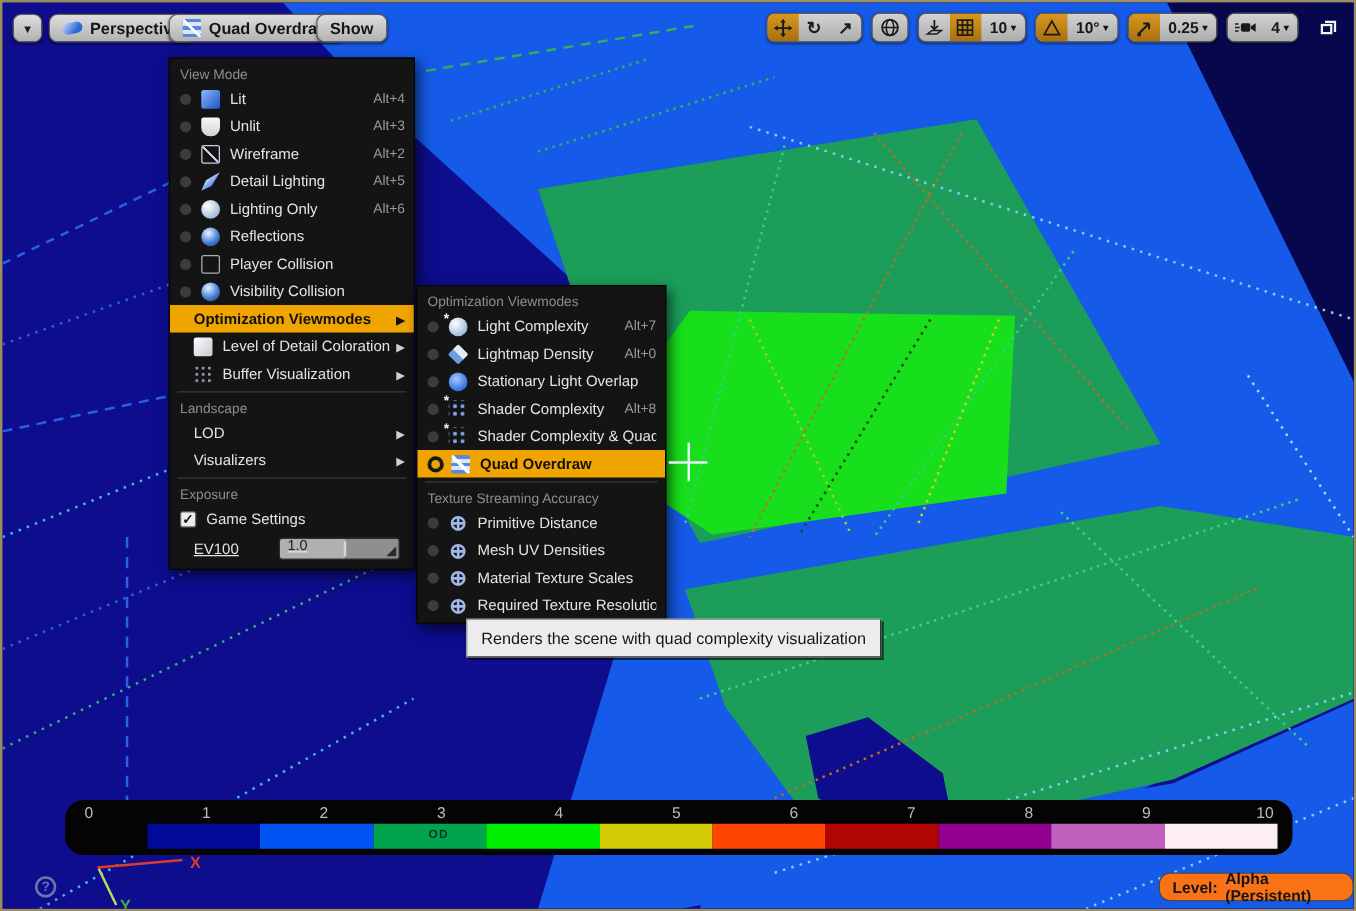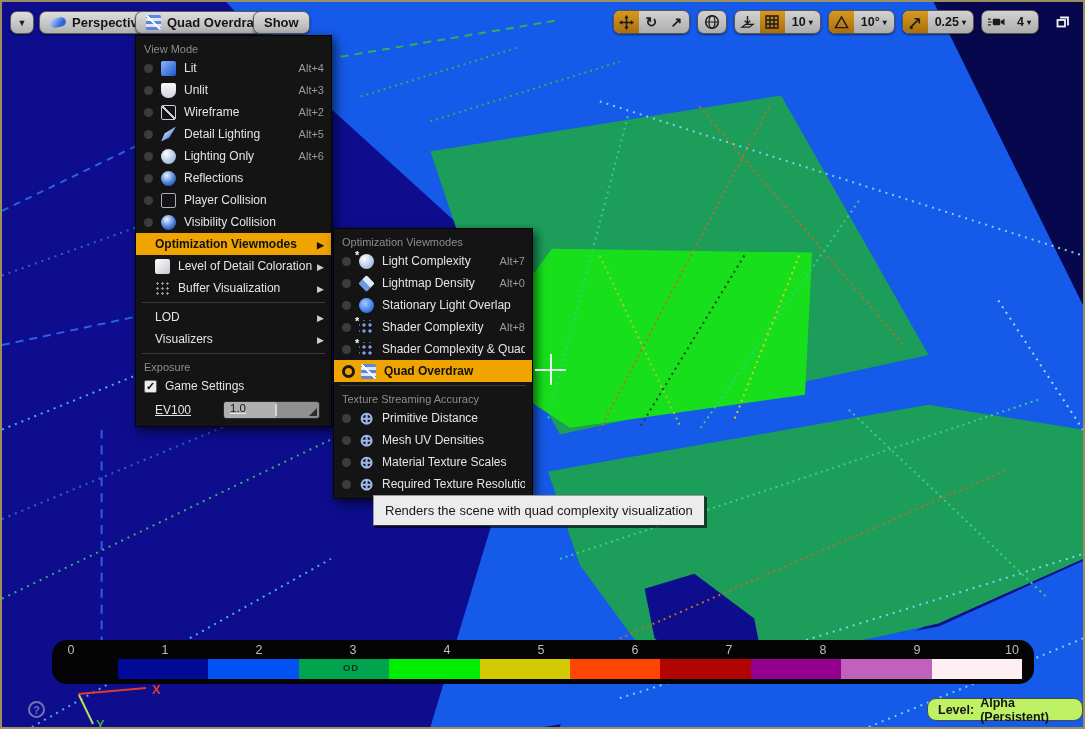--- a/index.html
+++ b/index.html
@@ -97,21 +97,21 @@
   .cbar { position:absolute; left:50px; top:638px; width:982px; height:44px;
           background:#040404; border-radius:15px; }
   .cb-num { position:absolute; top:3px; transform:translateX(-50%);
             color:#bcbcbc; font-size:12.5px; }
   .cb-segs { position:absolute; left:66px; top:19px; width:904px; height:20px; display:flex; }
   .cb-seg { flex:1; }
   .cb-od { position:absolute; left:286px; top:22px; width:26px; text-align:center;
            color:#06341d; font-size:9.5px; font-weight:bold; letter-spacing:1px; }
 
   
-  .level { position:absolute; left:925px; top:696px; height:23px; background:#bef264;
+  .level { position:absolute; left:925px; top:696px; height:23px; background:#f97316;
            border:1px solid #4a4a4a; border-radius:9px; display:flex; align-items:center;
            gap:6px; padding:0 10px; font-weight:bold; font-size:12.5px; color:#141414; }
   .helpq { position:absolute; left:26px; top:699px; width:17px; height:17px; border-radius:50%;
            border:2px solid #8f96b8; color:#8f96b8; opacity:.75; display:flex; align-items:center;
            justify-content:center; font-size:11px; font-weight:bold; }
   .gizmo { position:absolute; left:40px; top:672px; }
   .cross { position:absolute; left:533px; top:352px; width:31px; height:31px; }
   .cross::before, .cross::after { content:""; position:absolute; background:#e8f0f4; }
   .cross::before { left:15px; top:0; width:2px; height:31px; }
   .cross::after { top:15px; left:0; height:2px; width:31px; }
@@ -253,21 +253,21 @@
       </div>
     </div>
   </div>
   <div class="maxbtn">
     <svg width="16" height="16" viewBox="0 0 16 16">
       <path d="M5 3.5h8v8" fill="none" stroke="#f2f2f2" stroke-width="1.8"></path>
       <rect x="2.5" y="6" width="7.5" height="6.5" fill="rgba(20,20,60,.4)" stroke="#f2f2f2" stroke-width="1.8"></rect>
     </svg>
   </div>
 
-  <div class="menu" style="left:133px; top:33px; width:197px;">
+  <div class="menu" style="left:133px; top:44px; width:197px;">
     <div class="mheader">View Mode</div>
 
     <div class="mrow">
       <span class="radio"></span>
       <span class="mi-icon ic-cube-blue"></span>
       <span class="mlabel">Lit</span>
       <span class="mshort">Alt+4</span>
     </div>
     <div class="mrow">
       <span class="radio"></span>
@@ -317,20 +317,21 @@
       <span class="mlabel">Level of Detail Coloration</span>
       <span class="marrow"></span>
     </div>
     <div class="mrow noradio">
       <span class="mi-icon ic-dotgrid"></span>
       <span class="mlabel">Buffer Visualization</span>
       <span class="marrow"></span>
     </div>
 
     <div class="mdivider"></div>
+    <div class="mheader">Landscape</div>
     <div class="mrow noradio">
       <span class="mlabel">LOD</span>
       <span class="marrow"></span>
     </div>
     <div class="mrow noradio">
       <span class="mlabel">Visualizers</span>
       <span class="marrow"></span>
     </div>
 
     <div class="mdivider"></div>

